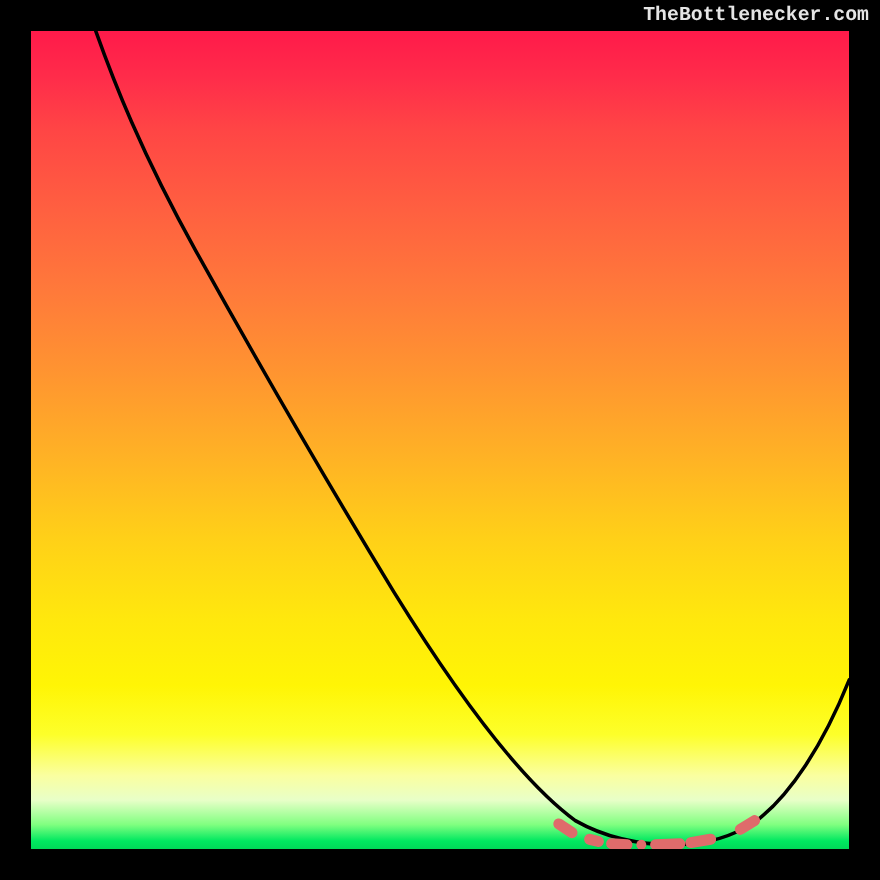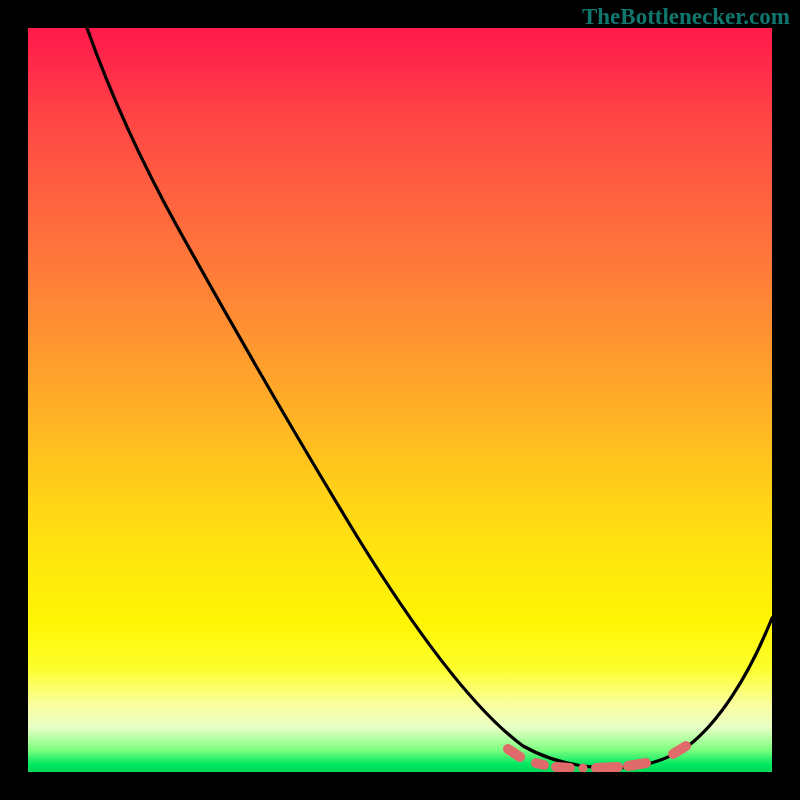--- a/index.html
+++ b/index.html
@@ -41,25 +41,25 @@
       #e8ffc8 94%,
       #80ff80 97%,
       #00e860 99%,
       #00d858 100%
     );
   }
   .watermark {
     position: absolute;
     top: 4px;
     right: 10px;
-    color: #0f766e;
-    font-size: 23px;
+    color: #e5e5e5;
+    font-size: 18px;
     font-weight: 600;
     letter-spacing: 0px;
-    font-family: Liberation Serif, serif;
+    font-family: Liberation Mono, monospace;
     z-index: 20;
   }
   svg.curve {
     position: absolute;
     left: 0;
     top: 0;
     width: 100%;
     height: 100%;
     z-index: 10;
   }

